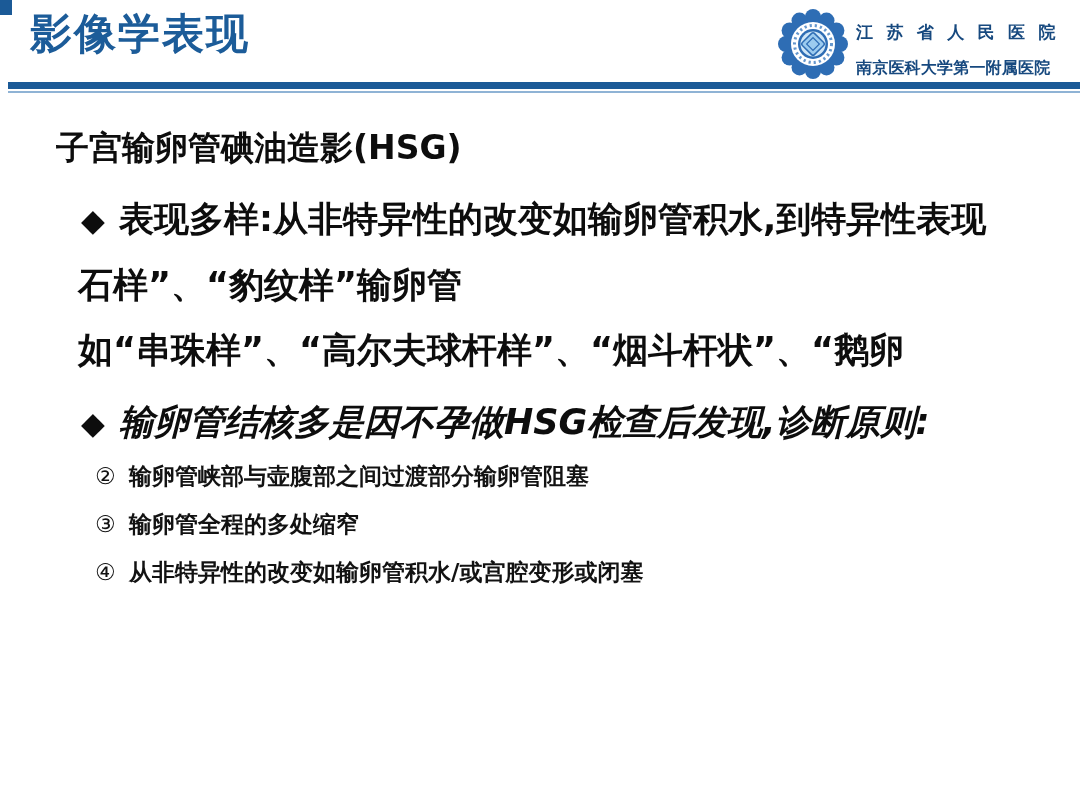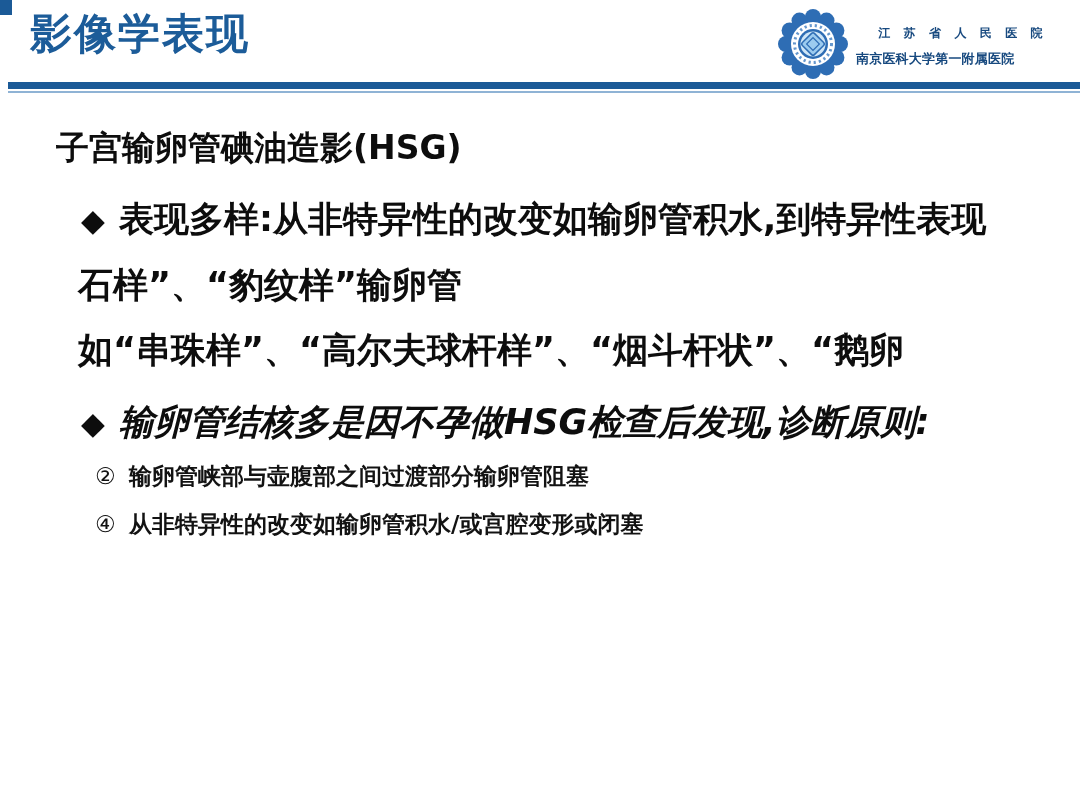--- a/index.html
+++ b/index.html
@@ -12,22 +12,22 @@
   .slide-title{
     position:absolute;left:30px;top:4px;font-size:42px;font-weight:800;
     color:#1C5C99;letter-spacing:2px;line-height:60px;
   }
   .rule-dark{position:absolute;left:8px;right:0;top:82px;height:7px;background:#1B5A97;}
   .rule-light{position:absolute;left:8px;right:0;top:91px;height:2px;background:#8FB3D5;}
   
   .logo-seal{position:absolute;left:777px;top:8px;width:72px;height:72px;}
   .logo-text{position:absolute;left:856px;top:20px;width:200px;color:#17497F;
     font-family:"Liberation Serif","DejaVu Serif",serif;font-weight:700;}
-  .logo-line1{font-size:12px;letter-spacing:13.4px;white-space:nowrap;line-height:26px;text-align:right;}
-  .logo-line2{font-size:13px;letter-spacing:0.2px;white-space:nowrap;line-height:26px;}
+  .logo-line1{font-size:17px;letter-spacing:13.4px;white-space:nowrap;line-height:26px;text-align:right;}
+  .logo-line2{font-size:16px;letter-spacing:0.2px;white-space:nowrap;line-height:26px;margin-top:9px;}
   
   .heading{position:absolute;left:40px;top:126px;font-size:33px;font-weight:800;color:#0d0d0d;margin-left:16px;}
   .bullet{position:absolute;left:40px;font-size:35px;font-weight:800;color:#0d0d0d;line-height:65px;white-space:nowrap;}
   .bullet-line{padding-left:38px;}
   .bullet-line.first{padding-left:0;margin-left:41px;}
   .bullet-marker{display:inline-block;width:38px;font-size:31px;}
   .bullet1{top:187px;}
   .bullet2{top:390px;font-style:italic;}
   .numbered{position:absolute;left:95px;top:452px;font-size:23px;font-weight:700;color:#121212;line-height:48px;}
   .num-row{white-space:nowrap;}
@@ -88,20 +88,21 @@
     <div class="bullet-line">石样”、“豹纹样”输卵管</div>
     <div class="bullet-line">如“串珠样”、“高尔夫球杆样”、“烟斗杆状”、“鹅卵</div>
   </div>
 
   <div class="bullet bullet2">
     <div class="bullet-line first"><span class="bullet-marker">◆</span><span>输卵管结核多是因不孕做HSG检查后发现,诊断原则:</span></div>
   </div>
 
   <div class="numbered">
     <div class="num-row"><span class="num-marker">②</span><span>输卵管峡部与壶腹部之间过渡部分输卵管阻塞</span></div>
+    <div class="num-row"><span class="num-marker">③</span><span>输卵管全程的多处缩窄</span></div>
     <div class="num-row"><span class="num-marker">④</span><span>从非特异性的改变如输卵管积水/或宫腔变形或闭塞</span></div>
   </div>
 
   <div class="footer-strip"></div>
   <div class="footer-lightline"></div>
   <div class="footer-bar"></div>
 
   <div class="pager">
     <div class="pager-dot"></div>
     <div class="page-box">25</div>

